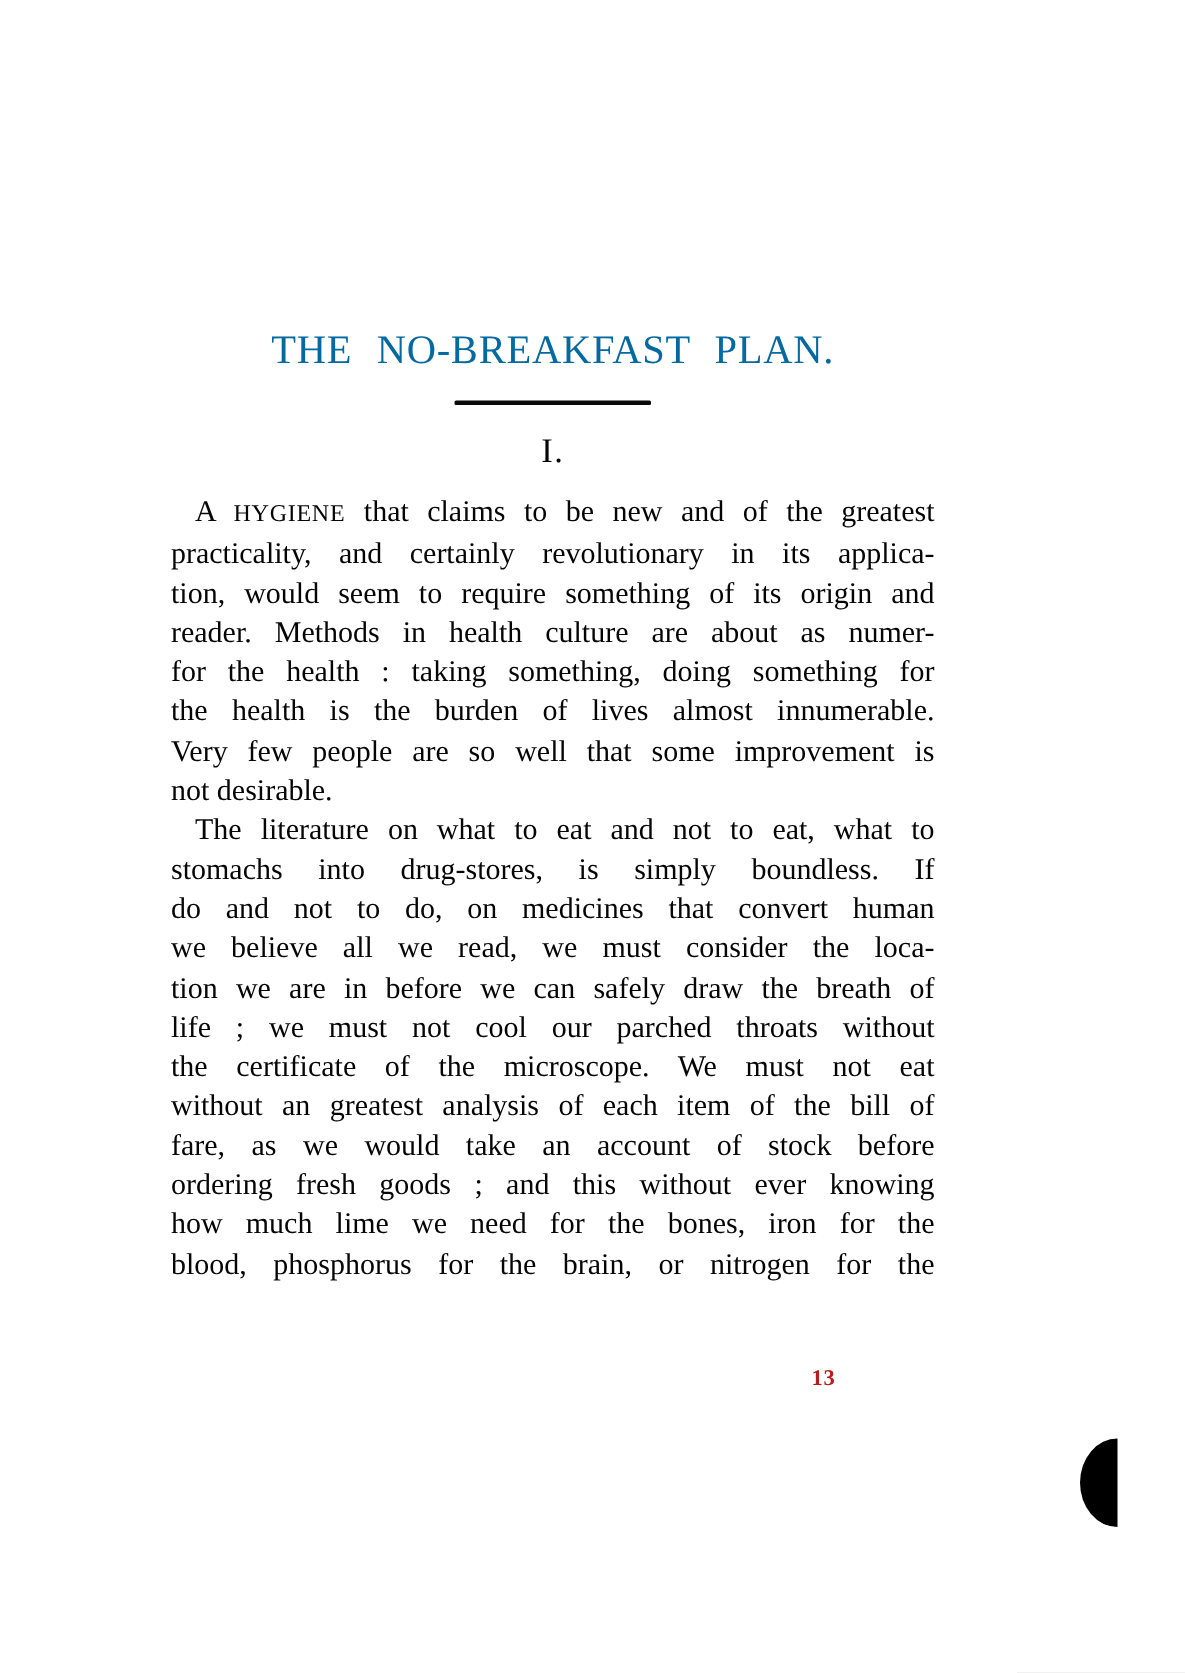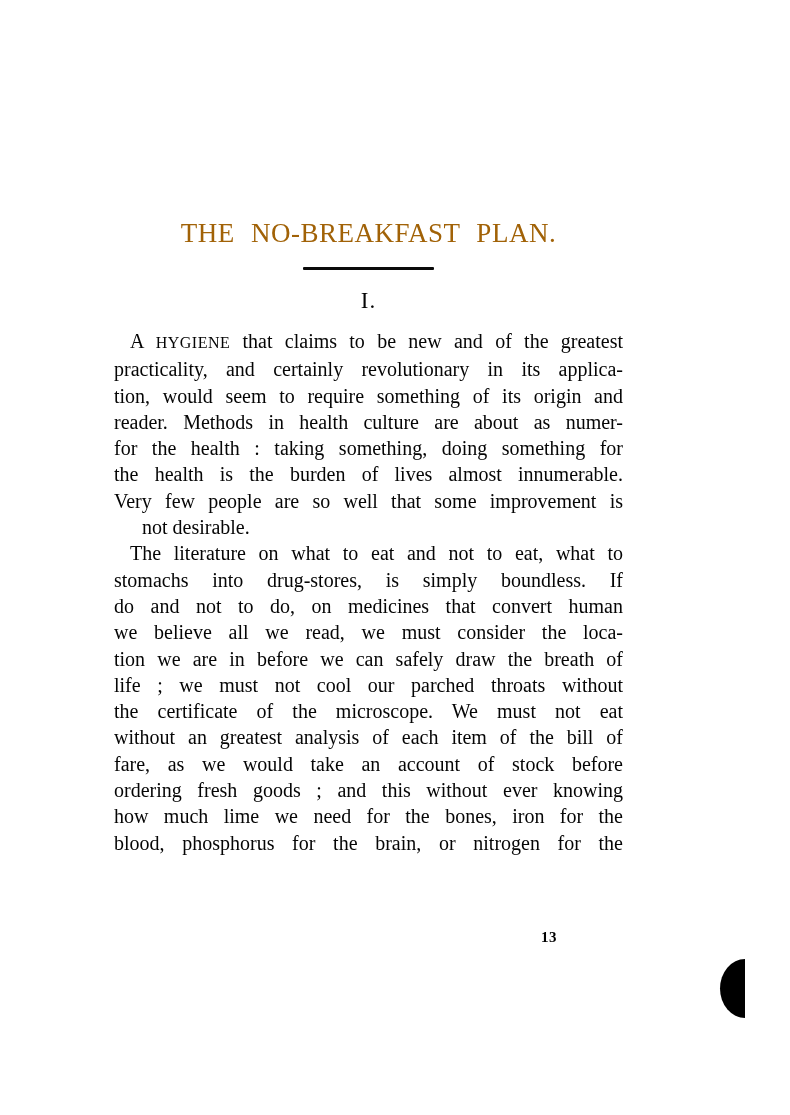--- a/index.html
+++ b/index.html
@@ -24,21 +24,21 @@
     width: 509px;
   }
   .title {
     margin: 0;
     font-size: 27px;
     font-weight: normal;
     line-height: 30px;
     text-align: center;
     letter-spacing: 0.5px;
     word-spacing: 9px;
-    color: #a16207;
+    color: #0369a1;
   }
   .rule {
     width: 131px;
     height: 3px;
     background: #0a0a0a;
     margin: 19px auto 0 auto;
     border-radius: 1px;
   }
   .numeral {
     margin-top: 16px;
@@ -53,38 +53,36 @@
     line-height: 26.3px;
   }
   .para { margin: 0; }
   .line {
     text-align: justify;
     text-align-last: justify;
     white-space: normal;
   }
   .line.no-just {
     text-align-last: left;
-    margin-left: 28px;
   }
   .line.indent {
     text-indent: 16px;
   }
   .smallcaps {
     font-size: 0.8em;
     letter-spacing: 0.5px;
   }
   .pagenum {
     position: absolute;
     left: 541px;
     top: 911px;
     font-size: 15px;
     font-weight: bold;
     letter-spacing: 0.5px;
-    color: #000000;
-    margin-top: 18px;
+    color: #b91c1c;
   }
   .scan-blob {
     position: absolute;
     left: 720px;
     top: 959px;
     width: 25px;
     height: 59px;
     background: #000000;
     border-radius: 100% 0 0 100% / 50% 0 0 50%;
   }

